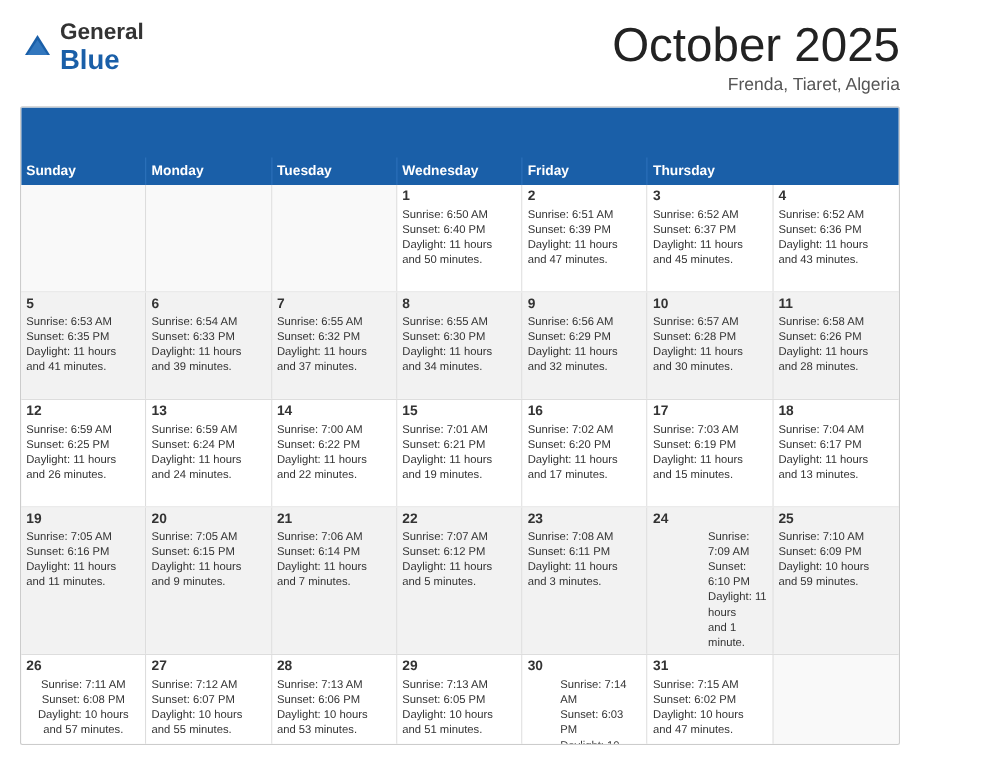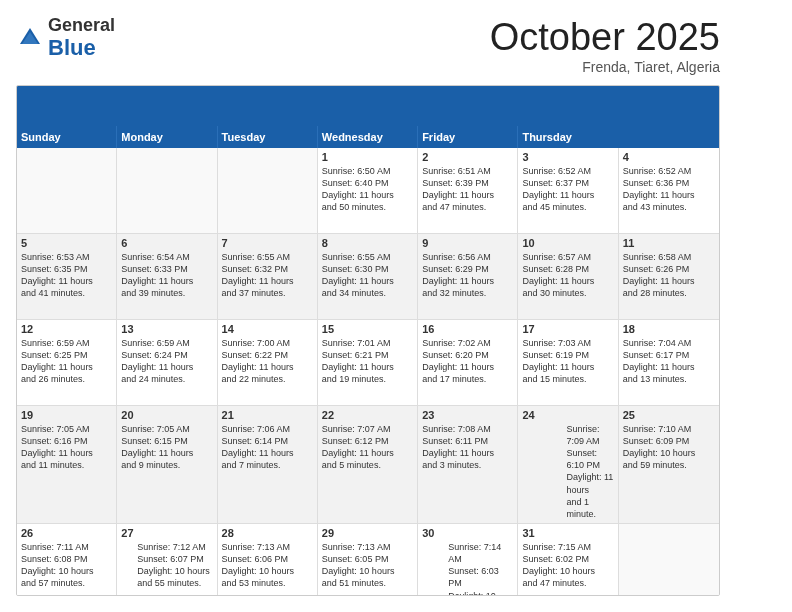--- a/index.html
+++ b/index.html
@@ -329,28 +329,28 @@
             <div class="day-num">25</div>
             <div class="day-info" style="white-space: pre-line;">Sunrise: 7:10 AM
 Sunset: 6:09 PM
 Daylight: 10 hours
 and 59 minutes.</div>
           </div>
         </div>
         <div class="cal-row">
           <div class="cal-cell">
             <div class="day-num">26</div>
-            <div class="day-info" style="white-space: pre-line;">Sunrise: 7:11 AM
+            <div class="day-info" style="white-space: pre-line; text-align: center;">Sunrise: 7:11 AM
 Sunset: 6:08 PM
 Daylight: 10 hours
 and 57 minutes.</div>
           </div>
           <div class="cal-cell">
             <div class="day-num">27</div>
-            <div class="day-info" style="white-space: pre-line; margin-left: 16px;">Sunrise: 7:12 AM
+            <div class="day-info" style="white-space: pre-line;">Sunrise: 7:12 AM
 Sunset: 6:07 PM
 Daylight: 10 hours
 and 55 minutes.</div>
           </div>
           <div class="cal-cell">
             <div class="day-num">28</div>
             <div class="day-info" style="white-space: pre-line;">Sunrise: 7:13 AM
 Sunset: 6:06 PM
 Daylight: 10 hours
 and 53 minutes.</div>

